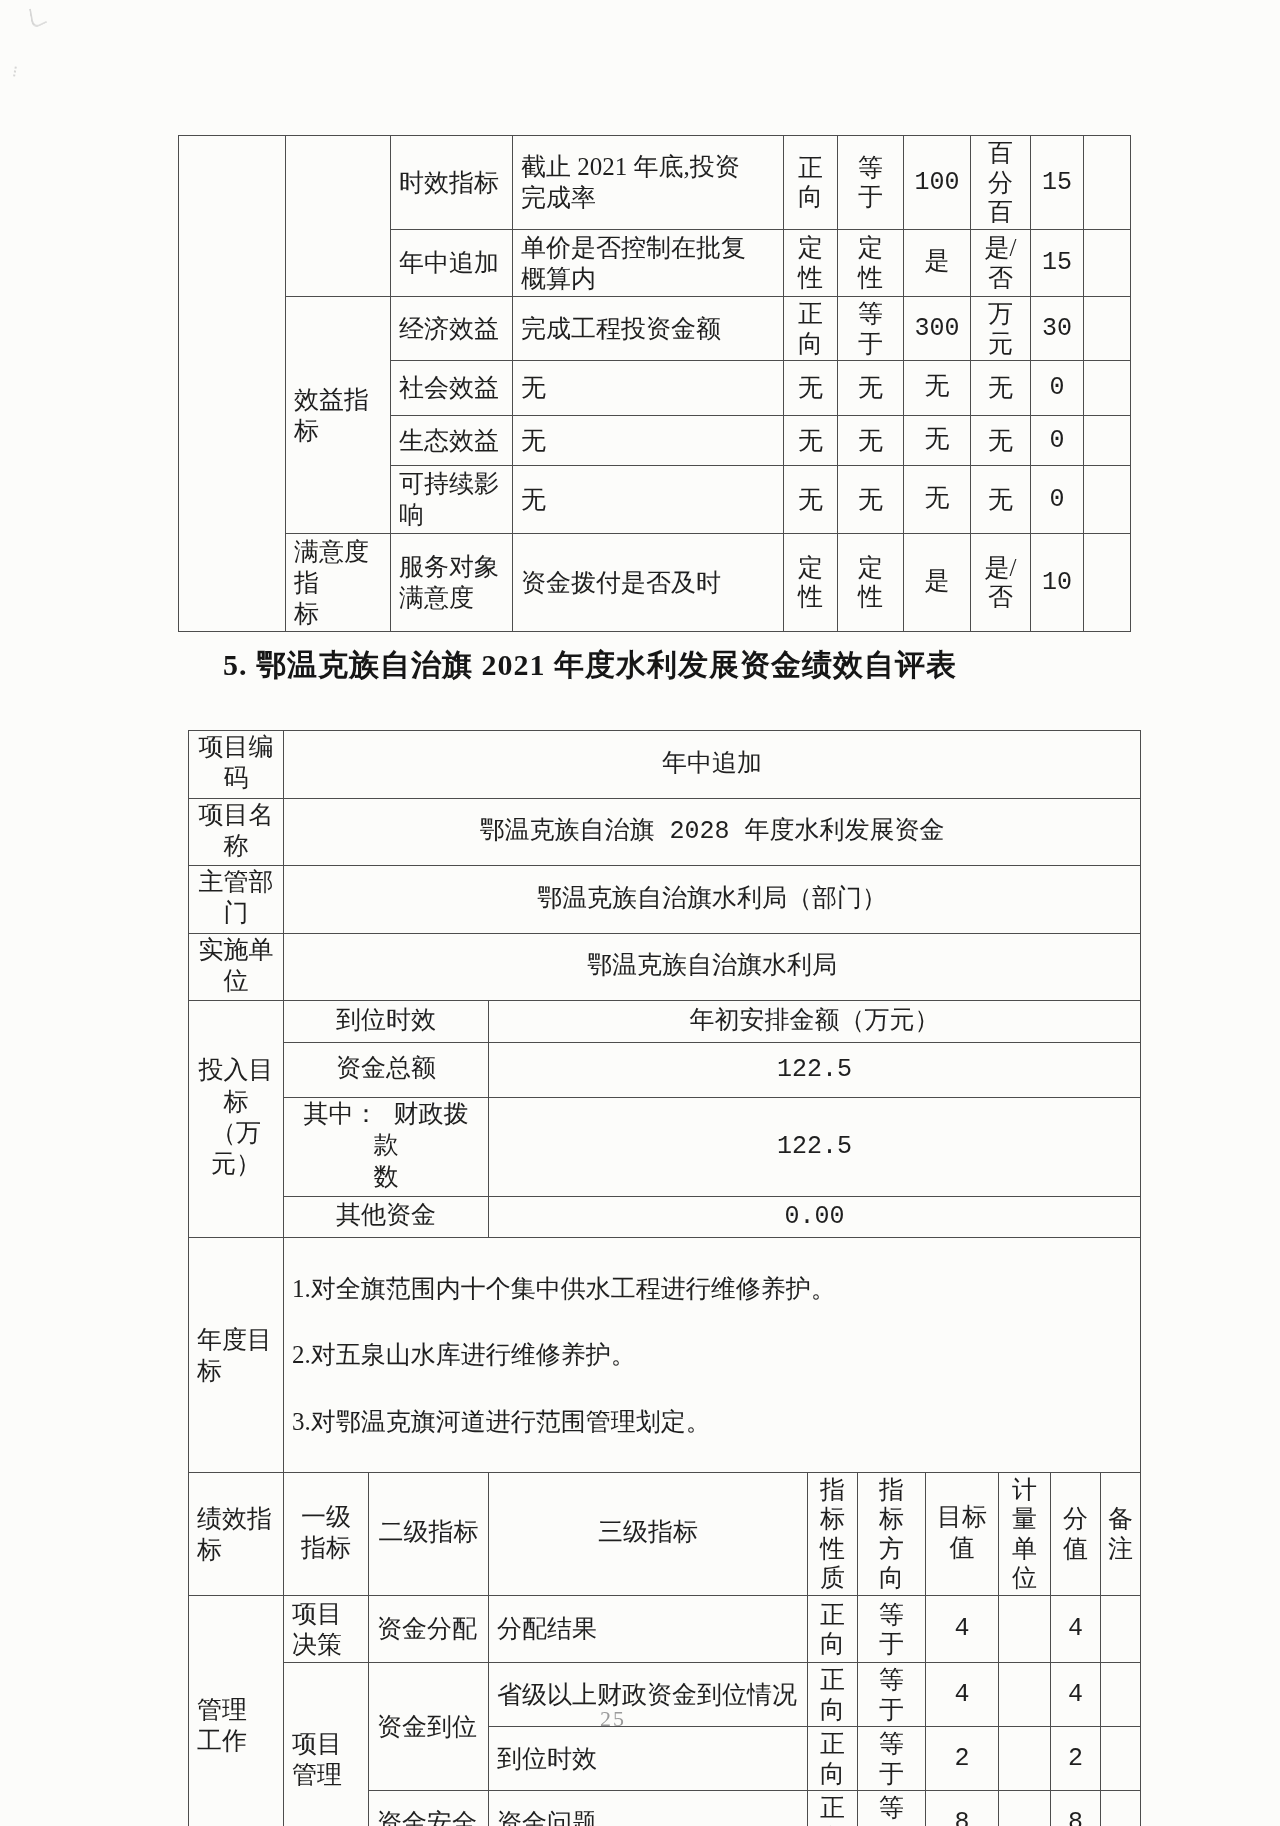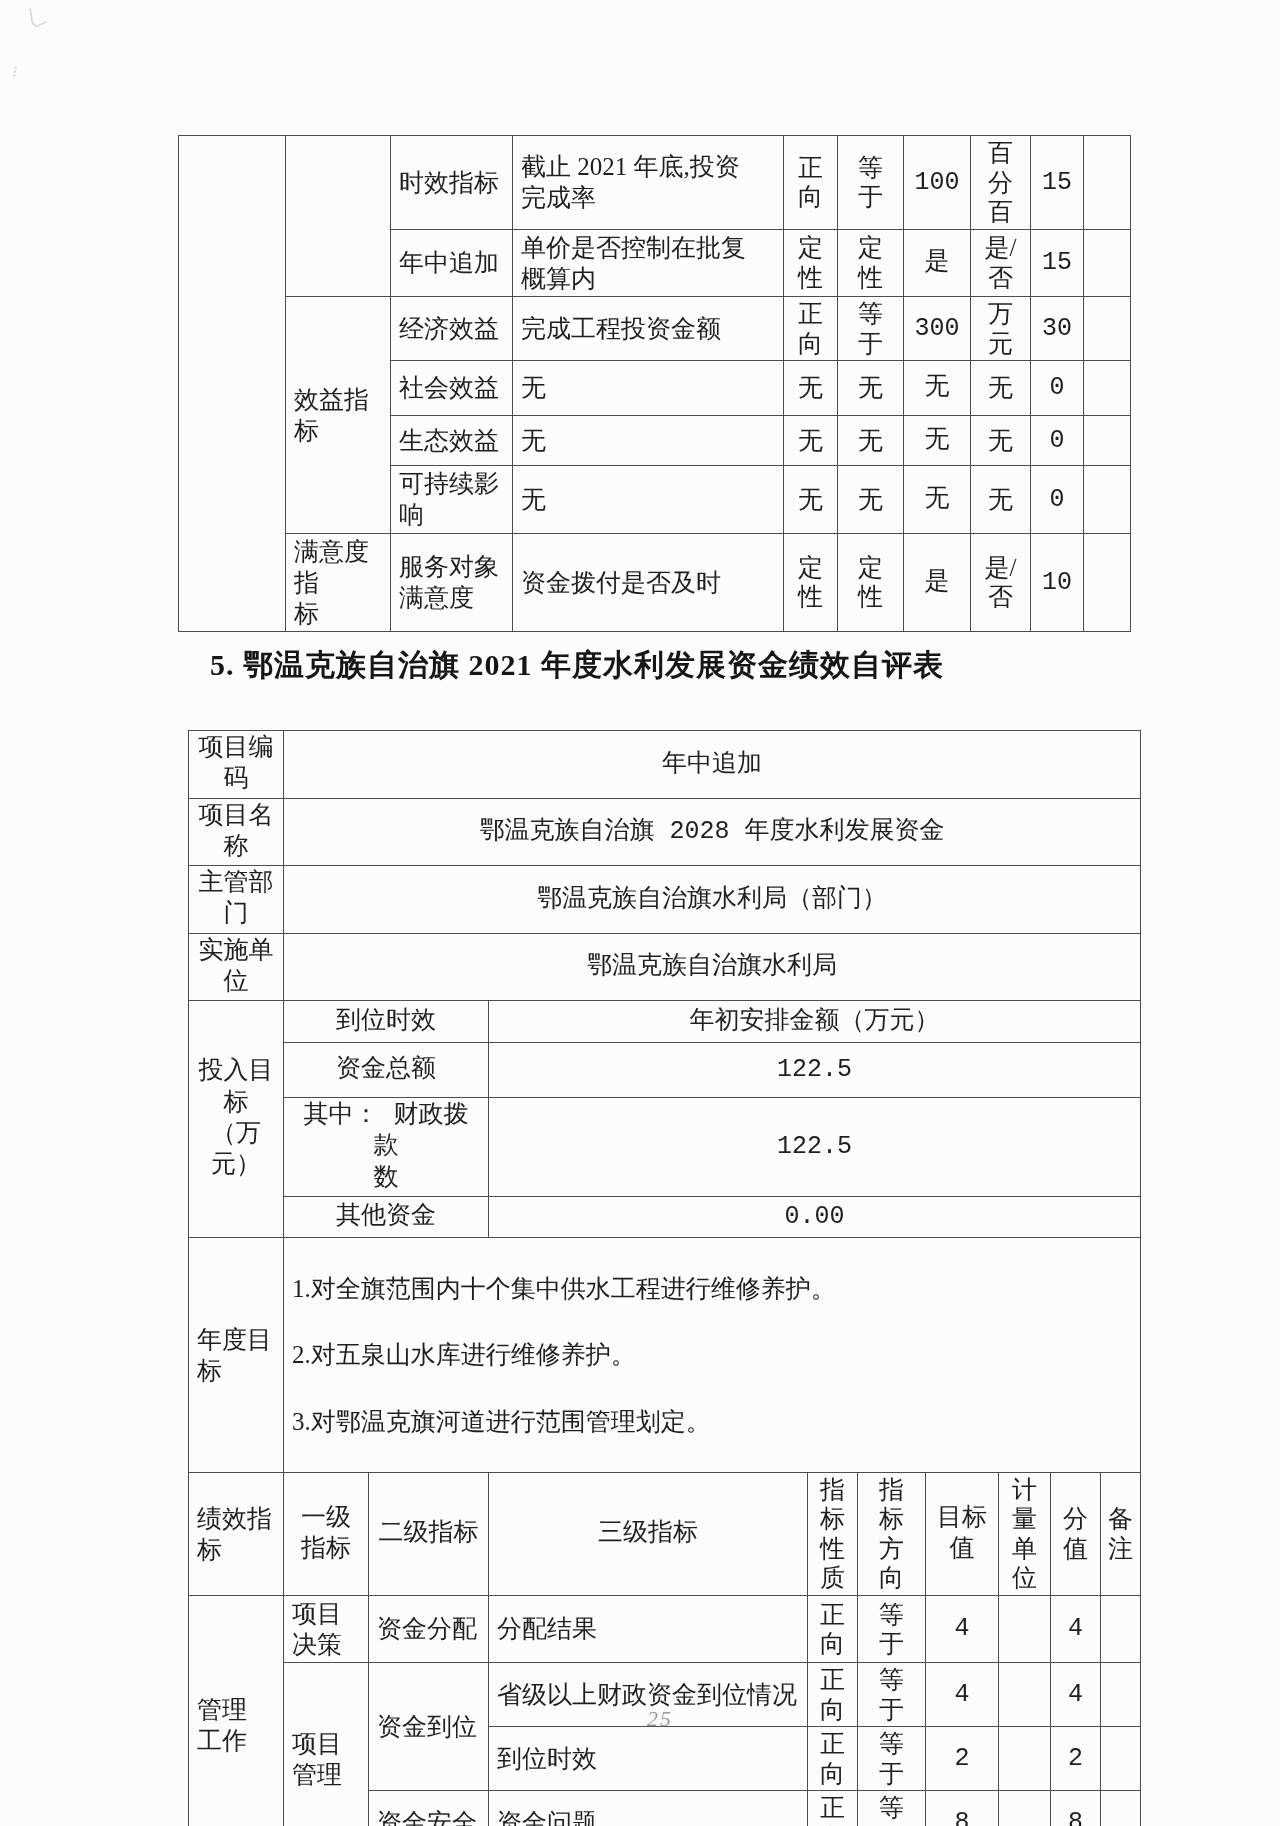--- a/index.html
+++ b/index.html
@@ -26,40 +26,39 @@
     white-space:pre-line;
     overflow:hidden;
     color:#1f1f1f;
   }
   .tbl td.c{text-align:center;font-family:Liberation Mono, monospace;}
   .tbl td.l{text-align:left;}
   .tbl td.v{padding:2px 2px;text-align:center;line-height:1.18;}
   .title{
     position:absolute;
     left:210px;top:645px;width:760px;
-    text-align:left;
+    text-align:center;
     font-size:30px;font-weight:bold;
     letter-spacing:1px;
     color:#161616;
   }
   .subtitle{
     position:absolute;
     left:210px;top:694px;width:760px;
     text-align:center;
     font-size:23px;
     color:#222;
   }
   .pagenum{
     position:absolute;
     left:600px;top:1706px;width:120px;
-    text-align:center;
+    text-align:left;
     font-size:22px;
     color:#9a9a9a;
     letter-spacing:2px;
-    font-style:italic;
   }
   .annual-line{text-align:left;line-height:35px;font-size:25px;}
   .noise1{
     position:absolute;left:30px;top:6px;width:14px;height:18px;
     border-left:2px solid #b9b9b9;border-bottom:2px solid #c4c4c4;
     transform:rotate(-25deg) skewX(-15deg);opacity:.55;border-radius:0 0 0 8px;
   }
   .noise2{
     position:absolute;left:8px;top:66px;width:6px;height:10px;
     border-right:2px dotted #bdbdbd;opacity:.6;transform:rotate(10deg);

